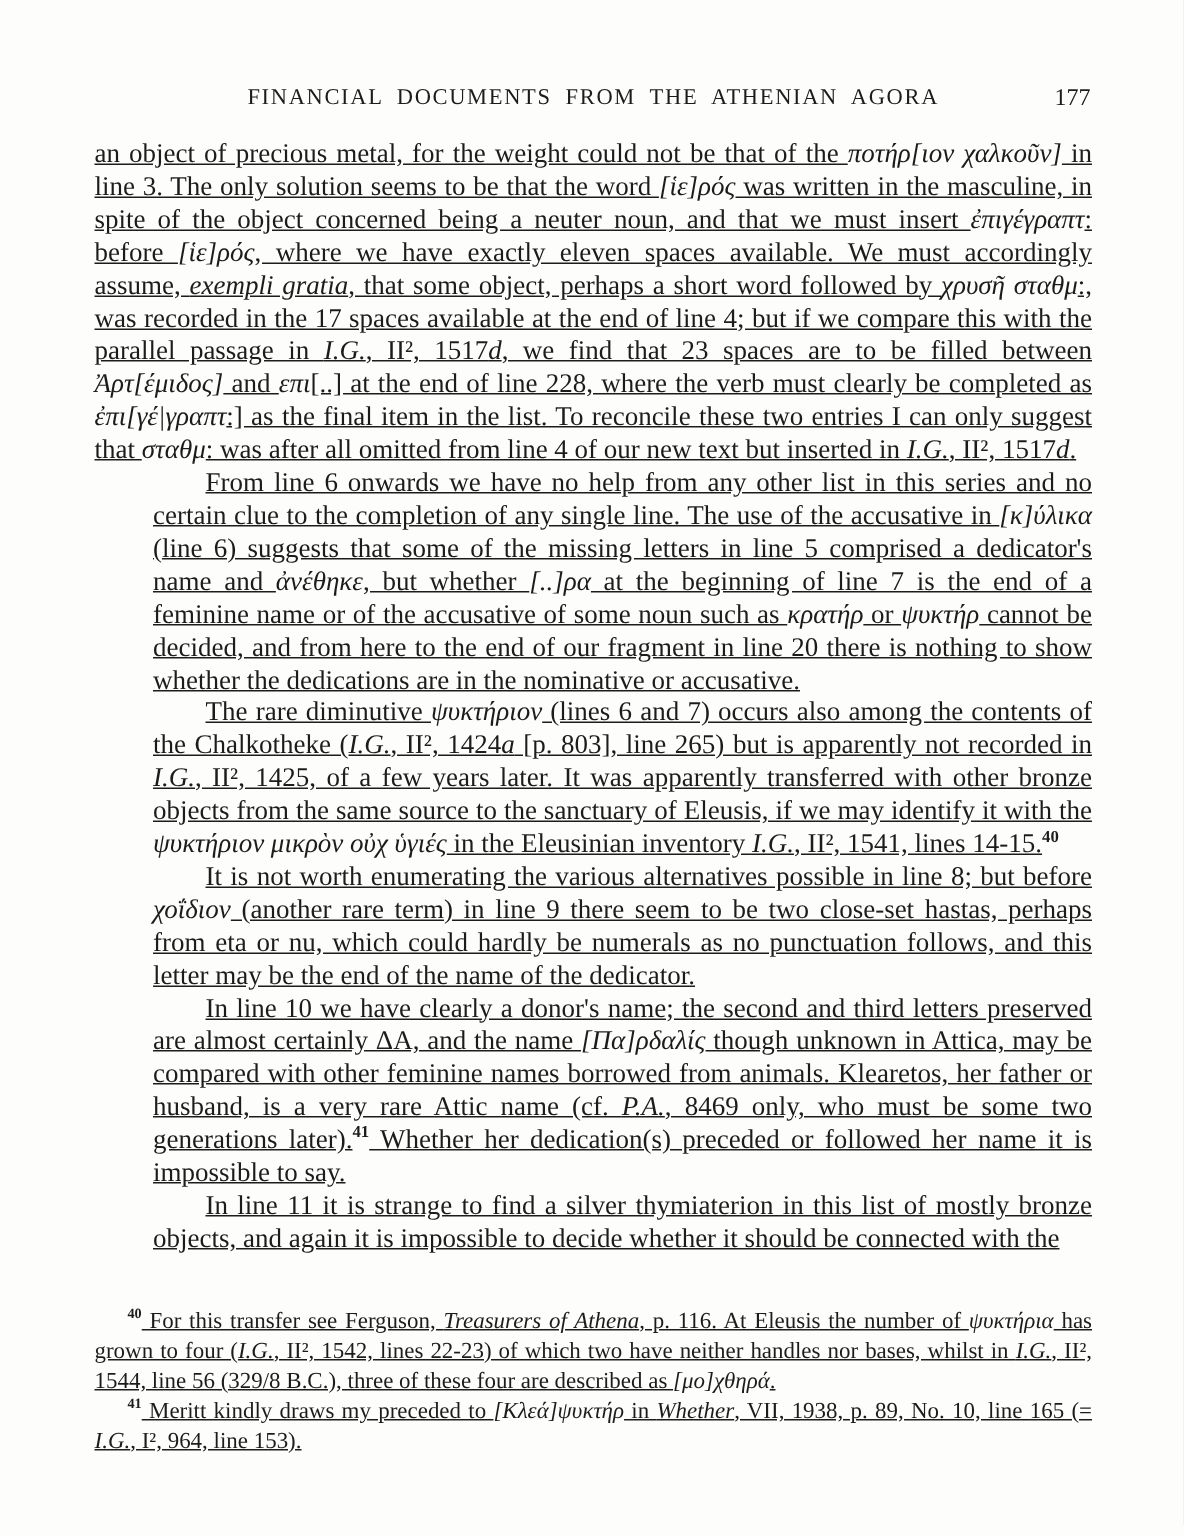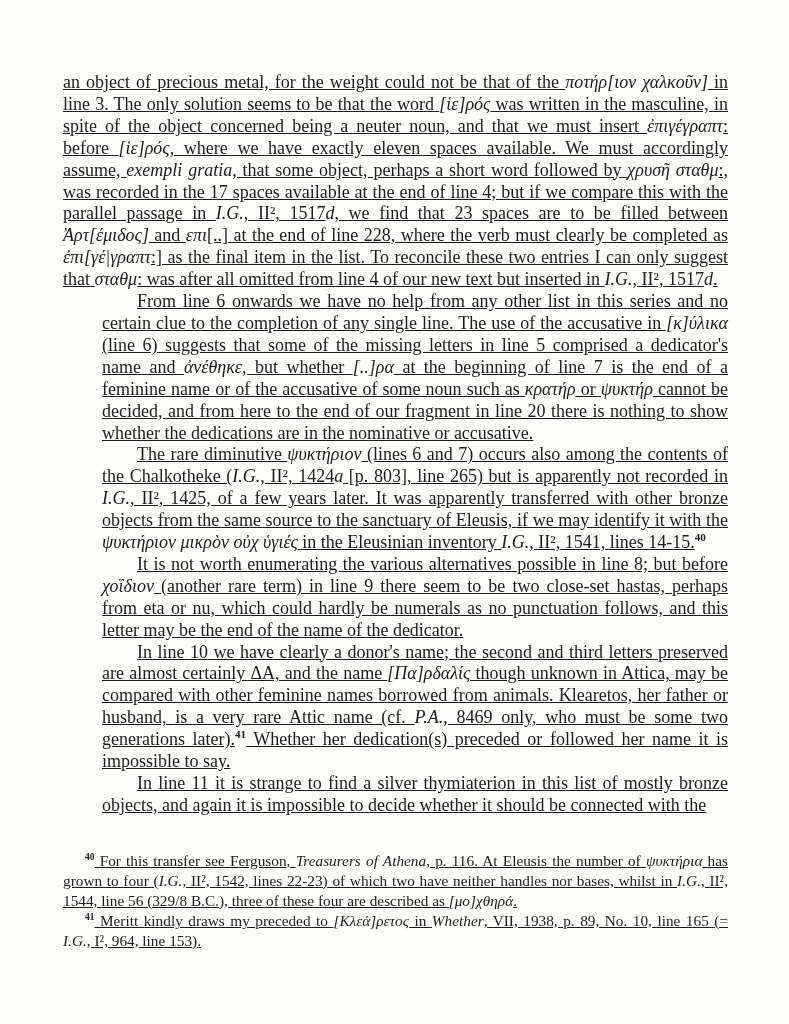--- a/index.html
+++ b/index.html
@@ -47,44 +47,48 @@
   .body-text p { margin: 0; }
   .body-text p.indent { text-indent: 35px; margin-left: 39px; }
   .footnotes {
     margin-top: 34px;
     font-size: 15.3px;
     line-height: 20px;
     text-align: justify;
   }
   .footnotes p { margin: 0; text-indent: 22px; }
   .run-n { font-style: normal; text-decoration: underline; }
-  .run-i { font-style: italic; }
+  .run-i { font-style: italic; text-decoration: underline; }
   .run-g { font-style: italic; }
   .run-sup {
     vertical-align: super;
     font-size: 0.62em;
     line-height: 0;
     font-weight: bold;
   }
 </style>
 </head>
 <body>
 
 <div class="page">
   <div class="content">
 
+    <div class="running-head">
+      <span class="head-title">FINANCIAL DOCUMENTS FROM THE ATHENIAN AGORA</span>
+      <span class="head-page">177</span>
+    </div>
 
     <div class="body-text">
         <p><span class="run-n">an object of precious metal, for the weight could not be that of the </span><span class="run-g">ποτήρ[ιον χαλκοῦν]</span><span class="run-n"> in line 3. The only solution seems to be that the word </span><span class="run-g">[ἱε]ρός</span><span class="run-n"> was written in the masculine, in spite of the object concerned being a neuter noun, and that we must insert </span><span class="run-g">ἐπιγέγραπτ</span><span class="run-n">: before </span><span class="run-g">[ἱε]ρός</span><span class="run-n">, where we have exactly eleven spaces available. We must accordingly assume, </span><span class="run-i">exempli gratia</span><span class="run-n">, that some object, perhaps a short word followed by </span><span class="run-g">χρυσῆ σταθμ</span><span class="run-n">:, was recorded in the 17 spaces available at the end of line 4; but if we compare this with the parallel passage in </span><span class="run-i">I.G.</span><span class="run-n">, II², 1517</span><span class="run-i">d</span><span class="run-n">, we find that 23 spaces are to be filled between </span><span class="run-g">Ἀρτ[έμιδος]</span><span class="run-n"> and </span><span class="run-g">επι</span><span class="run-n">[..] at the end of line 228, where the verb must clearly be completed as </span><span class="run-g">ἐπι[γέ|γραπτ</span><span class="run-n">:] as the final item in the list. To reconcile these two entries I can only suggest that </span><span class="run-g">σταθμ</span><span class="run-n">: was after all omitted from line 4 of our new text but inserted in </span><span class="run-i">I.G.</span><span class="run-n">, II², 1517</span><span class="run-i">d</span><span class="run-n">.</span></p>
         <p class="indent"><span class="run-n">From line 6 onwards we have no help from any other list in this series and no certain clue to the completion of any single line. The use of the accusative in </span><span class="run-g">[κ]ύλικα</span><span class="run-n"> (line 6) suggests that some of the missing letters in line 5 comprised a dedicator's name and </span><span class="run-g">ἀνέθηκε</span><span class="run-n">, but whether </span><span class="run-g">[..]ρα</span><span class="run-n"> at the beginning of line 7 is the end of a feminine name or of the accusative of some noun such as </span><span class="run-g">κρατήρ</span><span class="run-n"> or </span><span class="run-g">ψυκτήρ</span><span class="run-n"> cannot be decided, and from here to the end of our fragment in line 20 there is nothing to show whether the dedications are in the nominative or accusative.</span></p>
         <p class="indent"><span class="run-n">The rare diminutive </span><span class="run-g">ψυκτήριον</span><span class="run-n"> (lines 6 and 7) occurs also among the contents of the Chalkotheke (</span><span class="run-i">I.G.</span><span class="run-n">, II², 1424</span><span class="run-i">a</span><span class="run-n"> [p. 803], line 265) but is apparently not recorded in </span><span class="run-i">I.G.</span><span class="run-n">, II², 1425, of a few years later. It was apparently transferred with other bronze objects from the same source to the sanctuary of Eleusis, if we may identify it with the </span><span class="run-g">ψυκτήριον μικρὸν οὐχ ὑγιές</span><span class="run-n"> in the Eleusinian inventory </span><span class="run-i">I.G.</span><span class="run-n">, II², 1541, lines 14-15.</span><sup class="run-sup">40</sup></p>
         <p class="indent"><span class="run-n">It is not worth enumerating the various alternatives possible in line 8; but before </span><span class="run-g">χοΐδιον</span><span class="run-n"> (another rare term) in line 9 there seem to be two close-set hastas, perhaps from eta or nu, which could hardly be numerals as no punctuation follows, and this letter may be the end of the name of the dedicator.</span></p>
         <p class="indent"><span class="run-n">In line 10 we have clearly a donor's name; the second and third letters preserved are almost certainly ΔΑ, and the name </span><span class="run-g">[Πα]ρδαλίς</span><span class="run-n"> though unknown in Attica, may be compared with other feminine names borrowed from animals. Klearetos, her father or husband, is a very rare Attic name (cf. </span><span class="run-i">P.A.</span><span class="run-n">, 8469 only, who must be some two generations later).</span><sup class="run-sup">41</sup><span class="run-n"> Whether her dedication(s) preceded or followed her name it is impossible to say.</span></p>
         <p class="indent"><span class="run-n">In line 11 it is strange to find a silver thymiaterion in this list of mostly bronze objects, and again it is impossible to decide whether it should be connected with the</span></p>
       </div>
 
     <div class="footnotes">
         <p><sup class="run-sup">40</sup><span class="run-n"> For this transfer see Ferguson, </span><span class="run-i">Treasurers of Athena</span><span class="run-n">, p. 116. At Eleusis the number of </span><span class="run-g">ψυκτήρια</span><span class="run-n"> has grown to four (</span><span class="run-i">I.G.</span><span class="run-n">, II², 1542, lines 22-23) of which two have neither handles nor bases, whilst in </span><span class="run-i">I.G.</span><span class="run-n">, II², 1544, line 56 (329/8 B.C.), three of these four are described as </span><span class="run-g">[μο]χθηρά</span><span class="run-n">.</span></p>
-        <p><sup class="run-sup">41</sup><span class="run-n"> Meritt kindly draws my preceded to </span><span class="run-g">[Κλεά]ρετος</span><span class="run-n"> in </span><span class="run-i">Whether</span><span class="run-n">, VII, 1938, p. 89, No. 10, line 165 (= </span><span class="run-i">I.G.</span><span class="run-n">, I², 964, line 153).</span></p>
+        <p><sup class="run-sup">41</sup><span class="run-n"> Meritt kindly draws my preceded to </span><span class="run-g">[Κλεά]ψυκτήρ</span><span class="run-n"> in </span><span class="run-i">Whether</span><span class="run-n">, VII, 1938, p. 89, No. 10, line 165 (= </span><span class="run-i">I.G.</span><span class="run-n">, I², 964, line 153).</span></p>
       </div>
 
   </div>
 </div>
 
 </body></html>

